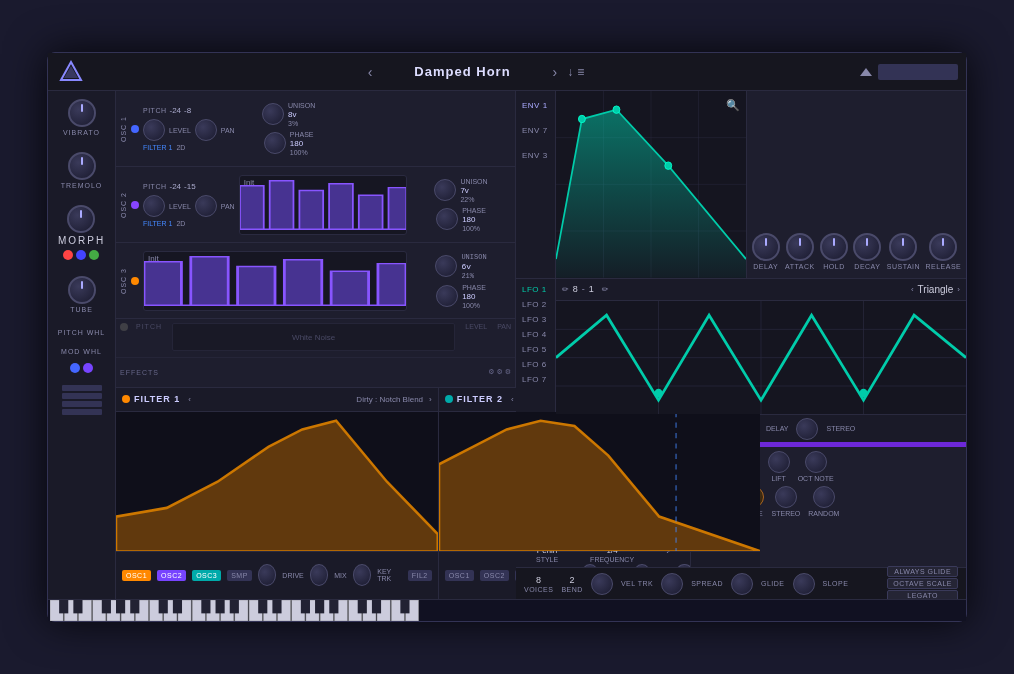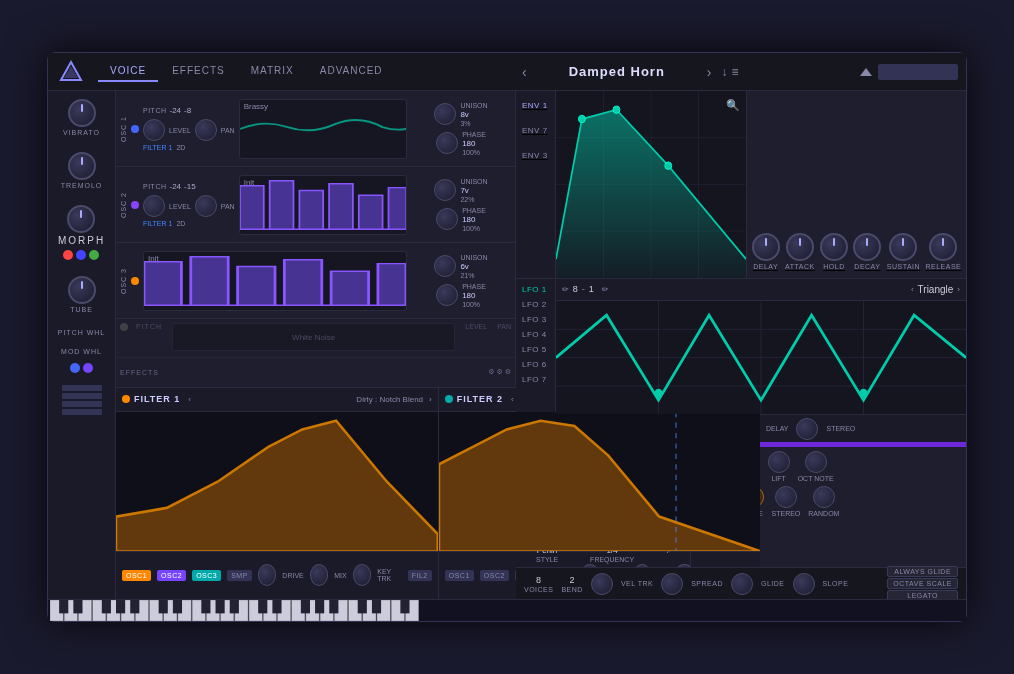--- a/index.html
+++ b/index.html
@@ -449,26 +449,20 @@
 <body>
 
 <div class="synth-container">
 
   <div class="header">
     <div class="logo">
       <svg viewBox="0 0 24 24" fill="none">
         <polygon points="12,2 22,20 2,20" fill="none" stroke="#8888ff" stroke-width="2"></polygon>
         <polygon points="12,6 19,18 5,18" fill="#8888ff" opacity="0.3"></polygon>
       </svg>
-    </div>
-    <div class="tabs">
-      <div class="tab active">VOICE</div>
-      <div class="tab">EFFECTS</div>
-      <div class="tab">MATRIX</div>
-      <div class="tab">ADVANCED</div>
     </div>
     <div class="preset-nav">
       <button class="nav-btn">‹</button>
       <span class="preset-name">Damped Horn</span>
       <button class="nav-btn">›</button>
       <span style="color:#8888aa;font-size:12px;cursor:pointer;">↓</span>
       <span style="color:#8888aa;font-size:12px;cursor:pointer;">≡</span>
     </div>
     <div class="header-right">
       <div style="width:6px;height:6px;border-left:6px solid transparent;border-right:6px solid transparent;border-bottom:8px solid #8888aa;"></div>
@@ -540,26 +534,20 @@
             <div class="knob-sm"></div>
             <span style="font-size:7px;color:#8888aa;">LEVEL</span>
             <div class="knob-sm"></div>
             <span style="font-size:7px;color:#8888aa;">PAN</span>
           </div>
           <div style="display:flex;gap:4px;align-items:center;margin-top:1px;">
             <span style="font-size:7px;color:#4488ff;cursor:pointer;">FILTER 1</span>
             <span style="font-size:7px;color:#8888aa;">2D</span>
           </div>
         </div>
-        <div class="osc-waveform">
-          <span class="wave-title">Brassy</span>
-          <svg class="wave-svg" viewBox="0 0 140 60" preserveAspectRatio="none">
-            <path d="M0,30 Q20,20 40,28 Q60,36 80,25 Q100,15 120,28 Q130,32 140,30" class="teal-line" opacity="0.7"></path>
-          </svg>
-        </div>
 
         <div style="width:100px;display:flex;flex-direction:column;align-items:center;padding:4px;gap:2px;">
           <div style="display:flex;align-items:center;gap:4px;">
             <div class="knob-sm"></div>
             <div style="display:flex;flex-direction:column;align-items:flex-start;gap:1px;">
               <span style="font-size:7px;color:#8888aa;">UNISON</span>
               <span style="font-size:8px;color:#ccccff;">8v</span>
               <span style="font-size:7px;color:#8888aa;">3%</span>
             </div>
           </div>
@@ -623,21 +611,21 @@
       <div class="osc-row">
         <span class="osc-label">OSC 3</span>
         <div class="osc-dot orange"></div>
         <div class="osc-waveform">
           <span class="wave-title">Init</span>
           <svg class="wave-svg" viewBox="0 0 140 60" preserveAspectRatio="none">
             <polygon points="0,55 0,10 20,10 20,55 25,55 25,5 45,5 45,55 50,55 50,15 70,15 70,55 75,55 75,8 95,8 95,55 100,55 100,20 120,20 120,55 125,55 125,12 140,12 140,55" class="purple-fill"></polygon>
           </svg>
         </div>
         <div style="width:100px;display:flex;flex-direction:column;align-items:center;padding:4px;gap:2px;">
-          <div style="display:flex;align-items:center;gap:4px;">
+          <div style="display:flex;align-items:center;gap:4px;font-family:Liberation Mono, monospace;">
             <div class="knob-sm"></div>
             <div style="display:flex;flex-direction:column;align-items:flex-start;gap:1px;">
               <span style="font-size:7px;color:#8888aa;">UNISON</span>
               <span style="font-size:8px;color:#ccccff;">6v</span>
               <span style="font-size:7px;color:#8888aa;">21%</span>
             </div>
           </div>
           <div style="display:flex;align-items:center;gap:4px;margin-top:2px;">
             <div class="knob-sm"></div>
             <div style="display:flex;flex-direction:column;align-items:flex-start;gap:1px;">
@@ -723,21 +711,21 @@
             <div class="knob-sm"></div>
             <span style="font-size:7px;color:#8888aa;">KEY TRX</span>
             <button class="osc-btn inactive">FIL1</button>
           </div>
         </div>
       </div>
     </div>
 
     <div style="flex:1;display:flex;flex-direction:column;">
 
-      <div style="display:flex;height:240px;border-bottom:1px solid #2a2a3f;text-decoration:underline;">
+      <div style="display:flex;height:240px;border-bottom:1px solid #2a2a3f;">
 
         <div style="width:40px;display:flex;flex-direction:column;padding:8px 4px;gap:12px;border-right:1px solid #2a2a3f;background:#1a1a28;">
           <span class="env-label active">ENV 1</span>
           <span class="env-label">ENV 7</span>
           <span class="env-label">ENV 3</span>
         </div>
 
         <div style="flex:1;background:#151520;position:relative;">
           <div style="position:absolute;top:4px;right:6px;">
             <span style="color:#8888aa;font-size:11px;">🔍</span>

